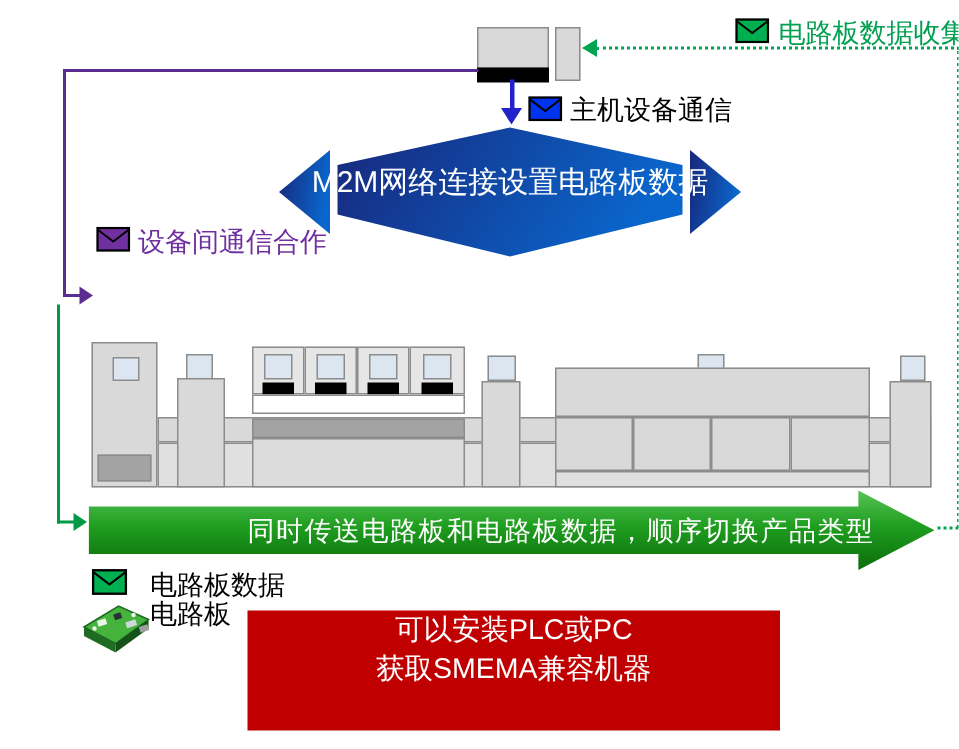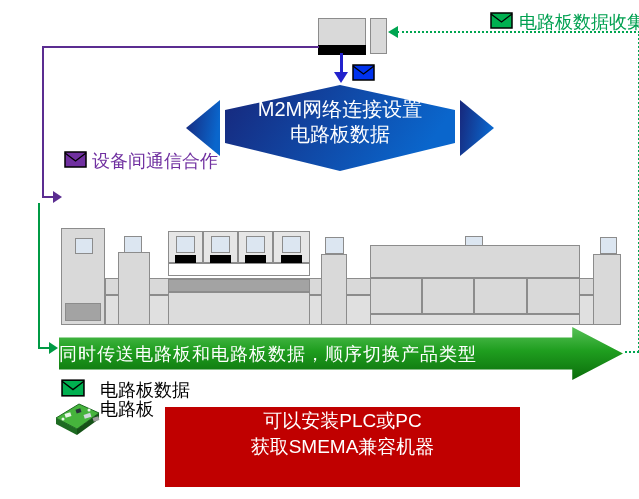--- a/index.html
+++ b/index.html
@@ -26,27 +26,27 @@
     position:absolute;left:33px;top:174px;width:564px;height:51px;
     background:linear-gradient(180deg,#a85df5 0%,#8b1fe8 45%,#50009e 100%);
     clip-path:polygon(0 50%,6.2% 2%,6.2% 22%,93.8% 22%,93.8% 2%,100% 50%,93.8% 98%,93.8% 78%,6.2% 78%,6.2% 98%);
     display:flex;align-items:center;justify-content:center;
     color:#fff;font-size:18px;letter-spacing:1px;
   }
   .green-arrow{
     position:absolute;left:36px;top:327px;width:564px;height:53px;
     background:linear-gradient(180deg,#57c257 0%,#1f9e1f 45%,#0b6d0b 100%);
     clip-path:polygon(0 20%,91% 20%,91% 0,100% 50%,91% 100%,91% 80%,0 80%);
-    display:flex;align-items:center;justify-content:flex-start;
+    display:flex;align-items:center;justify-content:flex-end;
     color:#fff;font-size:18px;letter-spacing:1px;padding-right:40px;box-sizing:border-box;
   }
   
   .hex-text{
     position:absolute;left:203px;top:96px;width:228px;height:52px;
-    display:flex;flex-direction:column;align-items:center;justify-content:center;
+    display:flex;flex-direction:row;align-items:center;justify-content:center;
     color:#fff;font-size:20px;line-height:25px;text-align:center;white-space:nowrap;
   }
   
   .lbl{position:absolute;font-size:18px;color:#000;white-space:nowrap;}
   .lbl-green{color:#00a050;}
   .lbl-purple{color:#7030a0;}
   
   .red-box{
     position:absolute;left:142px;top:407px;width:355px;height:80px;
     background:#c00000;color:#ffffff;text-align:center;
@@ -73,20 +73,21 @@
     <path d="M1,2 L11.5,10 L22,2" fill="none" stroke="#000" stroke-width="1.3"></path>
   </svg>
   <div class="lbl lbl-green" style="left:496px;top:10px;">电路板数据收集</div>
 
   <div class="abs" style="left:317px;top:53px;width:3px;height:20px;background:#2222cc;"></div>
   <div class="arr" style="left:311px;top:72px;border-top:11px solid #2222cc;border-left:7px solid transparent;border-right:7px solid transparent;"></div>
   <svg class="abs" style="left:329px;top:64px;" width="23" height="17" viewBox="0 0 23 17">
     <rect x="1" y="1" width="21" height="15" fill="#0033ee" stroke="#000" stroke-width="1.5"></rect>
     <path d="M1,2 L11.5,10 L22,2" fill="none" stroke="#000" stroke-width="1.3"></path>
   </svg>
+  <div class="lbl" style="left:357px;top:61px;">主机设备通信</div>
 
   <div class="pline" style="left:19px;top:46px;width:277px;height:2px;"></div>
   <div class="pline" style="left:19px;top:46px;width:2px;height:151px;"></div>
   <div class="pline" style="left:19px;top:196px;width:12px;height:2px;"></div>
   <div class="arr" style="left:30px;top:191px;border-left:9px solid #5b2d91;border-top:6px solid transparent;border-bottom:6px solid transparent;"></div>
 
   <div class="gline" style="left:15px;top:203px;width:2px;height:146px;"></div>
   <div class="gline" style="left:15px;top:347px;width:12px;height:2px;"></div>
   <div class="arr" style="left:26px;top:342px;border-left:9px solid #009a44;border-top:6px solid transparent;border-bottom:6px solid transparent;"></div>
 

